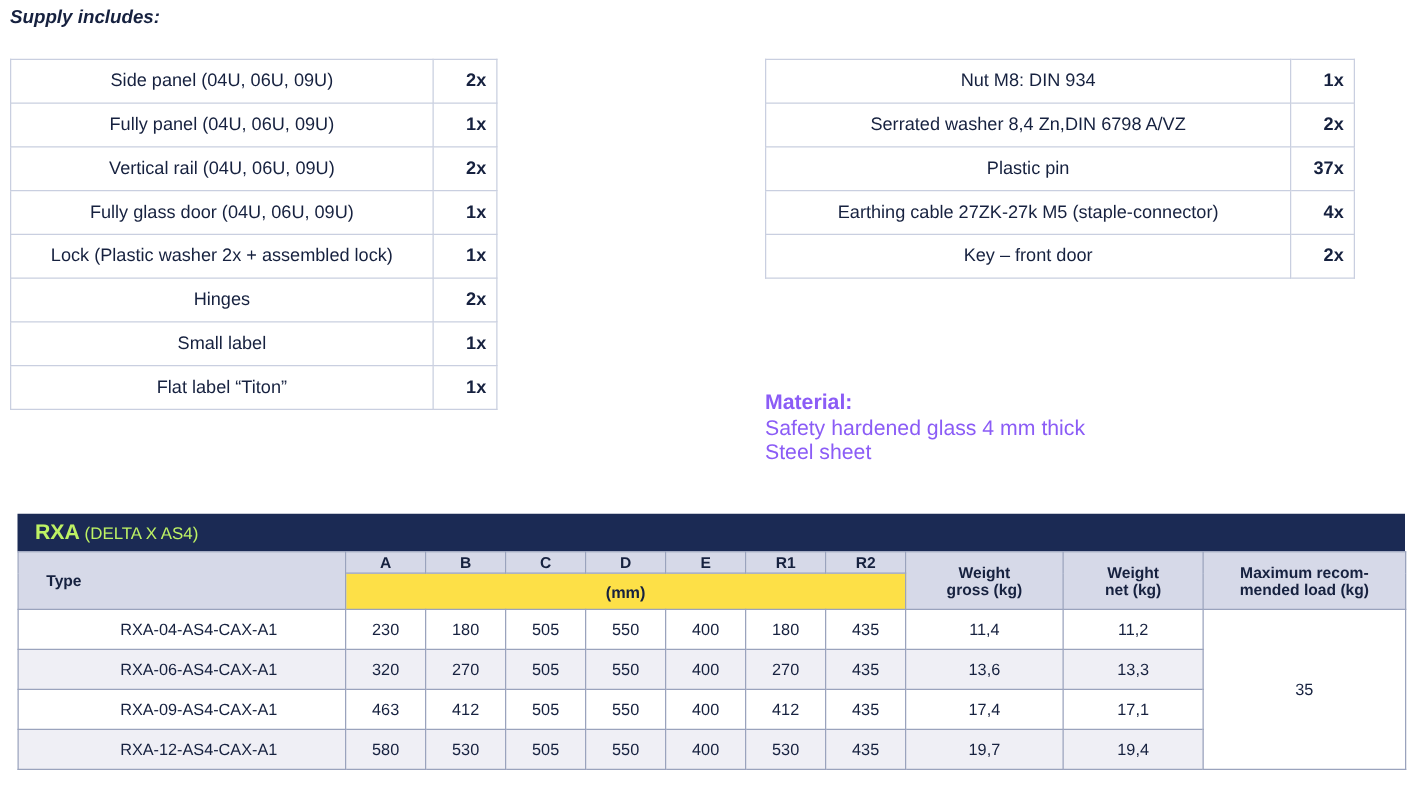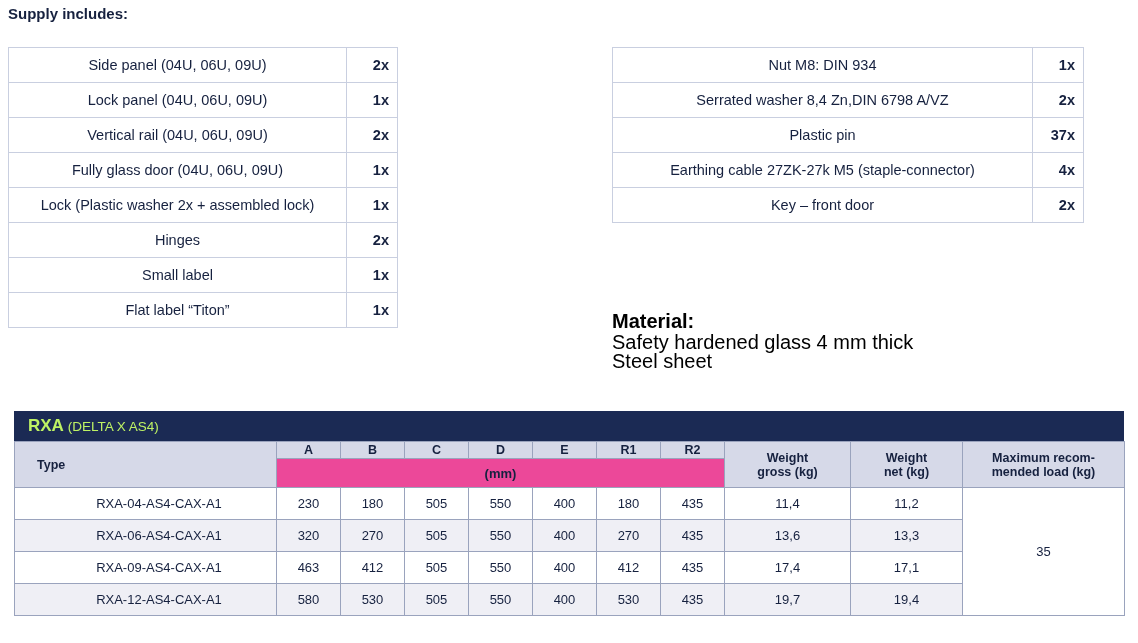--- a/index.html
+++ b/index.html
@@ -20,20 +20,21 @@
     width: 1138px;
     height: 643px;
   }
   .heading {
     position: absolute;
     left: 8px;
     top: 5px;
     font-size: 15px;
     font-weight: bold;
     color: #16213f;
+    font-style: italic;
   }
   
   .supply-table {
     position: absolute;
     border-collapse: collapse;
     font-size: 14.5px;
     color: #16213f;
   }
   .supply-left {
     left: 8px;
@@ -57,22 +58,22 @@
   .supply-table td.qty {
     text-align: right;
     font-weight: bold;
     width: 34px;
     white-space: nowrap;
   }
   .material {
     position: absolute;
     left: 612px;
     top: 312px;
-    font-size: 20px;
-    color: #000000;
+    font-size: 17px;
+    color: #8b5cf6;
     line-height: 19px;
   }
   .material .mat-title {
     font-weight: bold;
     margin-bottom: 2px;
   }
 
   
   .spec-wrap {
     position: absolute;
@@ -116,21 +117,21 @@
   }
   .th-type {
     text-align: left !important;
     padding-left: 22px;
   }
   .row-type {
     text-align: right;
     padding-left: 28px;
   }
   .mm-row td {
-    background: #ec4899;
+    background: #fde047;
     font-weight: bold;
     height: 26px;
   }
   table.spec tbody td {
     height: 29px;
     background: #ffffff;
   }
   table.spec tbody tr.alt td {
     background: #efeff5;
   }
@@ -145,21 +146,21 @@
 
   <div class="heading">Supply includes:</div>
 
   <table class="supply-table supply-left">
     <tbody>
       <tr>
         <td class="desc">Side panel (04U, 06U, 09U)</td>
         <td class="qty">2x</td>
       </tr>
       <tr>
-        <td class="desc">Lock panel (04U, 06U, 09U)</td>
+        <td class="desc">Fully panel (04U, 06U, 09U)</td>
         <td class="qty">1x</td>
       </tr>
       <tr>
         <td class="desc">Vertical rail (04U, 06U, 09U)</td>
         <td class="qty">2x</td>
       </tr>
       <tr>
         <td class="desc">Fully glass door (04U, 06U, 09U)</td>
         <td class="qty">1x</td>
       </tr>

